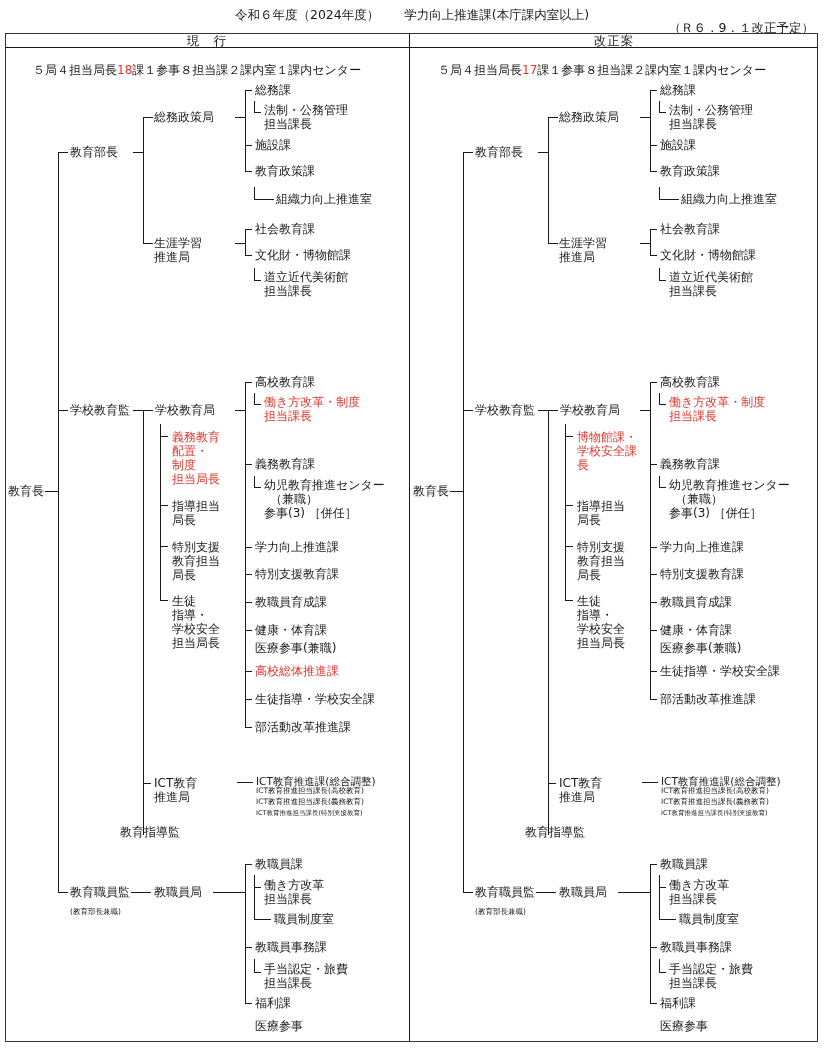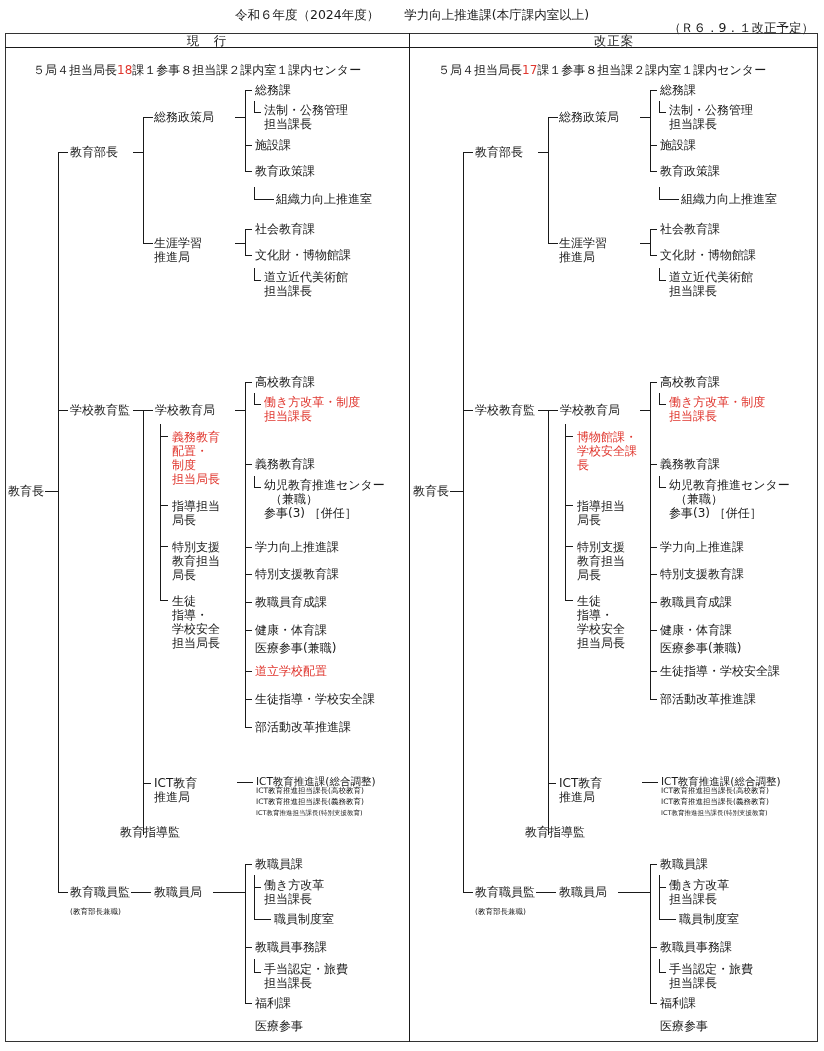--- a/index.html
+++ b/index.html
@@ -109,21 +109,21 @@
         <div class="ln h" style="left: 245px; top: 547px; width: 7px;"></div>
         <div class="t" style="left: 255px; top: 540px;">学力向上推進課</div>
         <div class="ln h" style="left: 245px; top: 574px; width: 7px;"></div>
         <div class="t" style="left: 255px; top: 567px;">特別支援教育課</div>
         <div class="ln h" style="left: 245px; top: 602px; width: 7px;"></div>
         <div class="t" style="left: 255px; top: 595px;">教職員育成課</div>
         <div class="ln h" style="left: 245px; top: 630px; width: 7px;"></div>
         <div class="t" style="left: 255px; top: 623px;">健康・体育課</div>
         <div class="t" style="left: 255px; top: 641px;">医療参事(兼職)</div>
         <div class="ln h" style="left: 245px; top: 671px; width: 7px;"></div>
-        <div class="t red" style="left: 255px; top: 664px;">道立学校配置</div>
+        <div class="t red" style="left: 255px; top: 664px;">高校総体推進課</div>
         <div class="ln h" style="left: 245px; top: 699px; width: 7px;"></div>
         <div class="t" style="left: 255px; top: 692px;">生徒指導・学校安全課</div>
         <div class="ln h" style="left: 245px; top: 727px; width: 7px;"></div>
         <div class="t" style="left: 255px; top: 720px;">部活動改革推進課</div>
       </div>
 
     <div class="ln h" style="left:143px;top:783px;width:8px;"></div>
     <div class="t" style="left:154px;top:776px;"><span>ICT教育</span><br><span>推進局</span></div>
     <div class="ln h" style="left:237px;top:782px;width:16px;"></div>
     <div class="t" style="left:256px;top:774px;font-size:10.5px;">ICT教育推進課(総合調整)</div>

